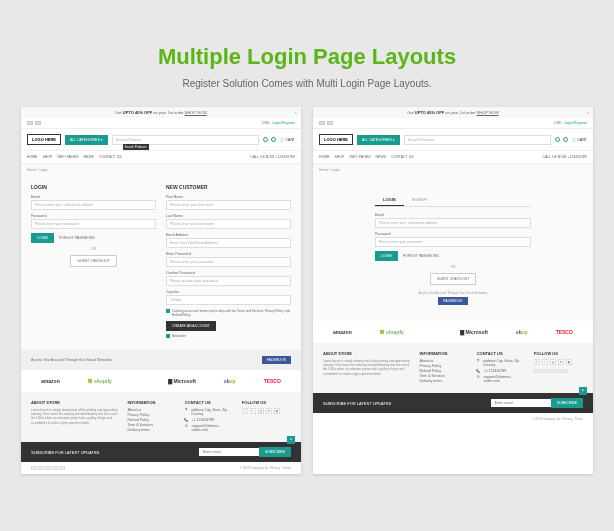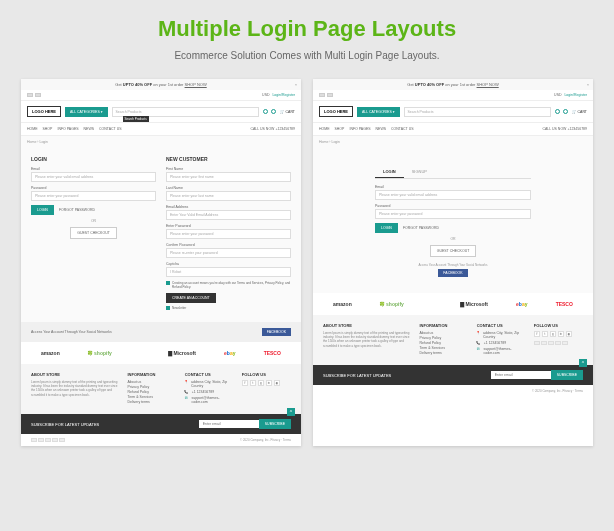--- a/index.html
+++ b/index.html
@@ -1,17 +1,17 @@
 <!DOCTYPE html>
 <html><head>
 <meta charset="utf-8">
 <style>
 *{margin:0;padding:0;box-sizing:border-box;font-family:Arial,sans-serif}
 body{background:#e8e8e8;width:614px;height:531px;overflow:hidden}
-.header{text-align:center;padding:16px 20px 18px}
+.header{text-align:center;padding:44px 20px 18px}
 .title{color:#5cb517;font-size:22px;font-weight:600;margin-bottom:8px}
 .subtitle{color:#666;font-size:10px}
 .panels{display:flex;gap:12px;padding:0 18px;justify-content:center}
 .panel{background:#fff;width:280px;font-size:4px;box-shadow:0 1px 3px rgba(0,0,0,0.15);position:relative}
 .promo{background:#f8f8f8;text-align:center;padding:3px;font-size:4px;color:#666;position:relative}
 .promo b{color:#333}
 .promo .x{position:absolute;right:4px;top:3px;color:#999}
 .topbar{display:flex;justify-content:space-between;padding:3px 6px;font-size:3.5px;color:#666;border-bottom:1px solid #eee}
 .flags{display:flex;gap:2px}
 .flag{width:6px;height:4px;background:#ddd;border:0.5px solid #ccc}
@@ -71,21 +71,21 @@
 .tab.active{color:#333;border-bottom:1px solid #333;font-weight:bold}
 .center-form{width:60%;margin:0 auto;padding:10px 0}
 .contact-row{display:flex;gap:2px;font-size:3.5px;color:#666;margin-bottom:2px}
 .ci{color:#1a9b8f;width:5px}
 </style>
 </head>
 <body>
 
 <div class="header">
   <div class="title">Multiple Login Page Layouts</div>
-  <div class="subtitle">Ecommerce Solution Comes with Multi Login Page Layouts.</div>
+  <div class="subtitle">Register Solution Comes with Multi Login Page Layouts.</div>
 </div>
 
 <div class="panels">
 
   <div class="panel">
     <div class="promo">
       <span>Get </span><b>UPTO 40% OFF</b><span> on your 1st order </span><u>SHOP NOW</u>
       <span class="x">×</span>
     </div>
     <div class="topbar">

